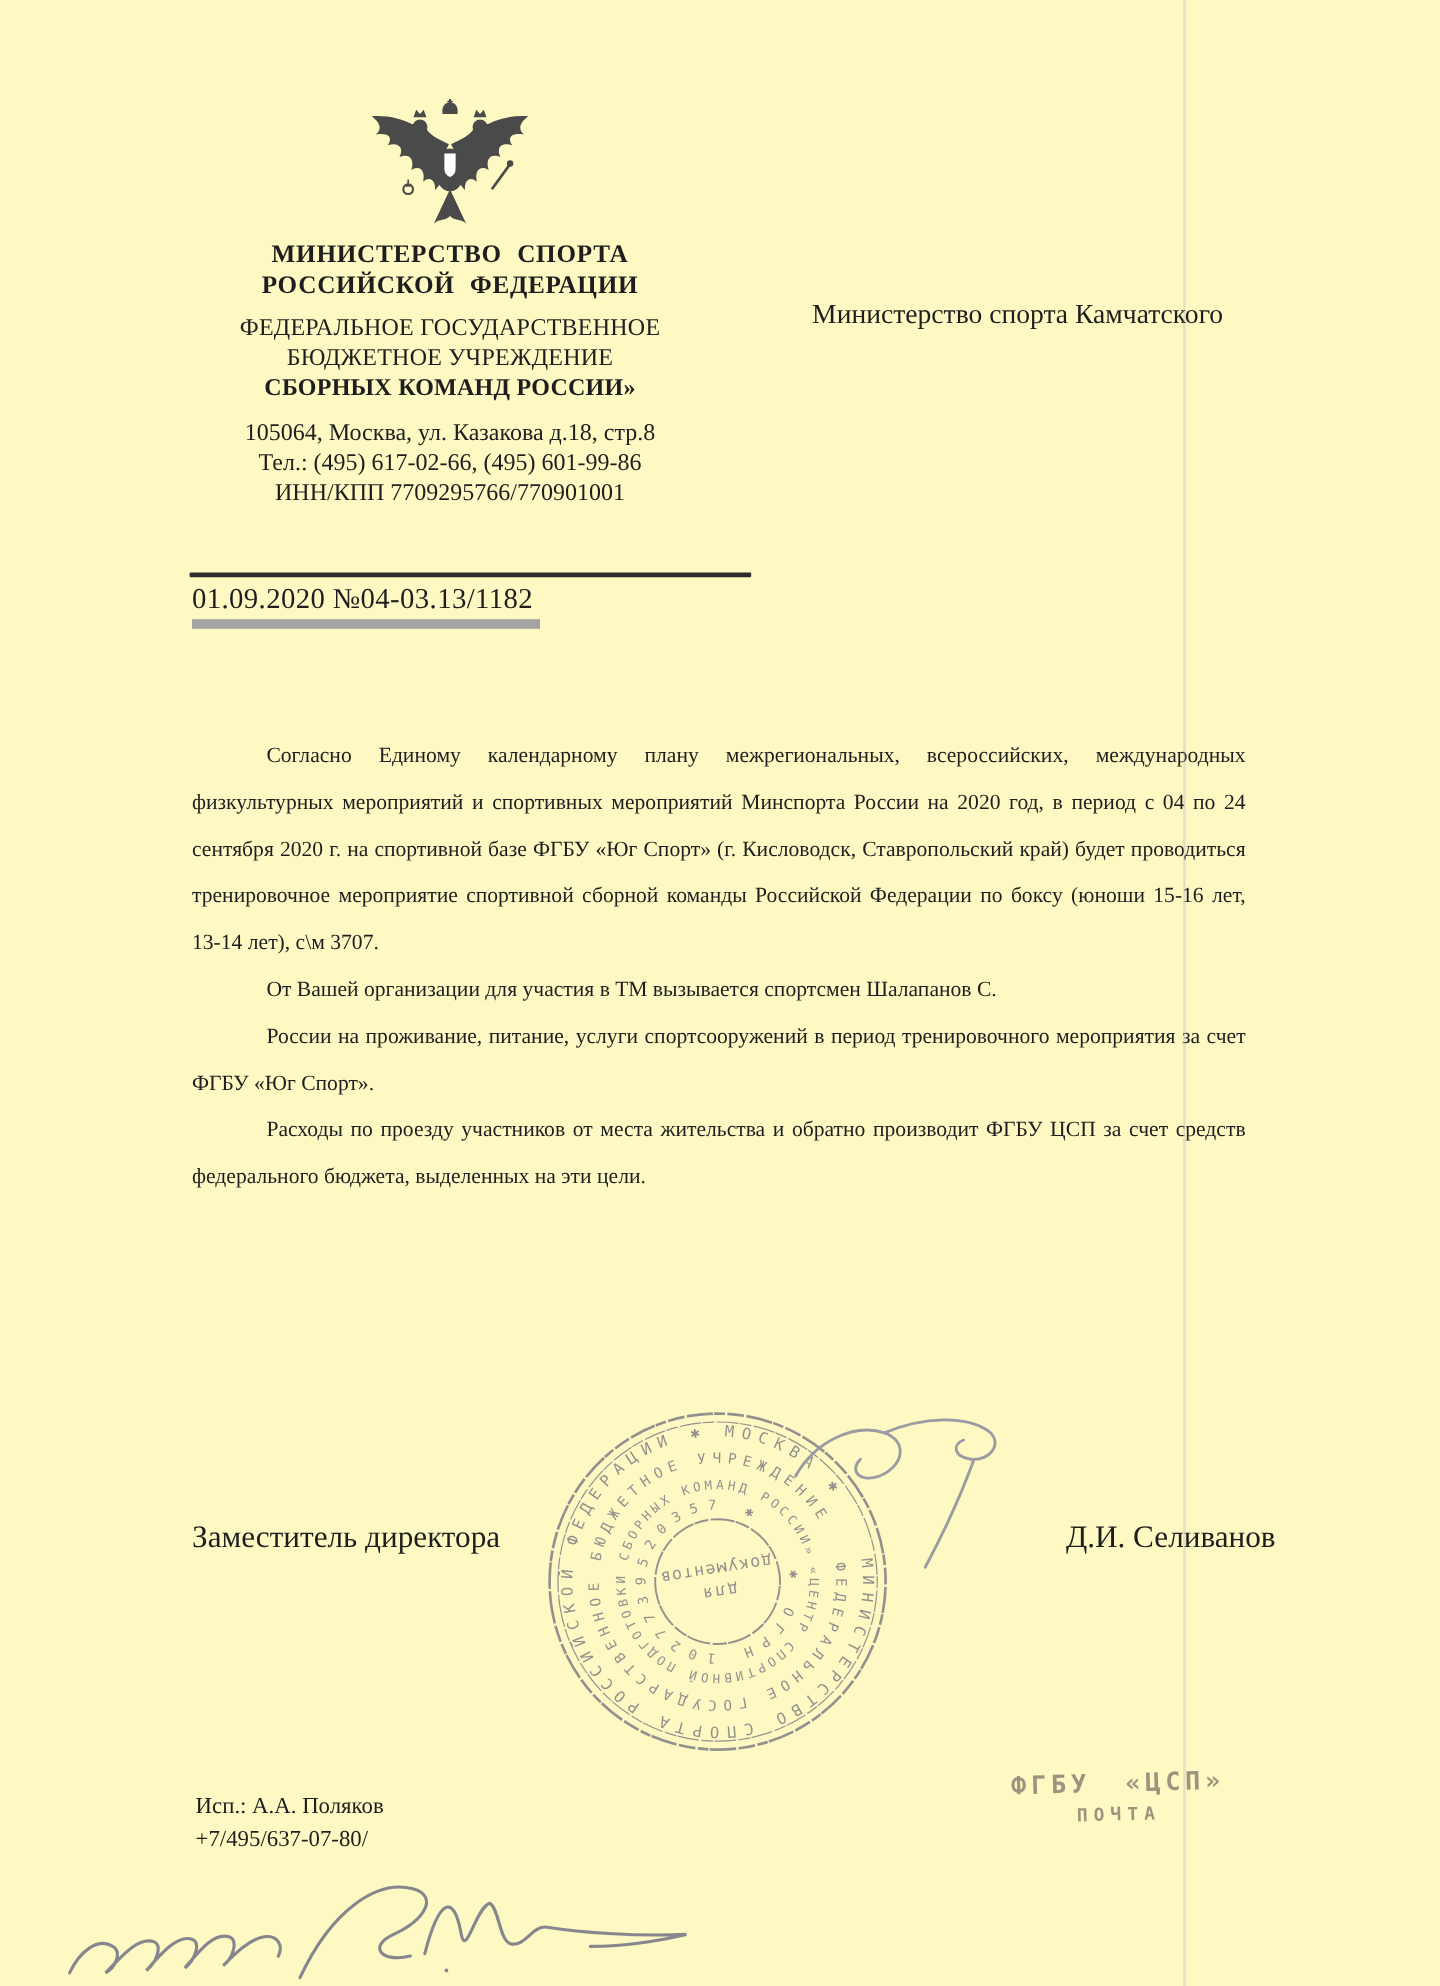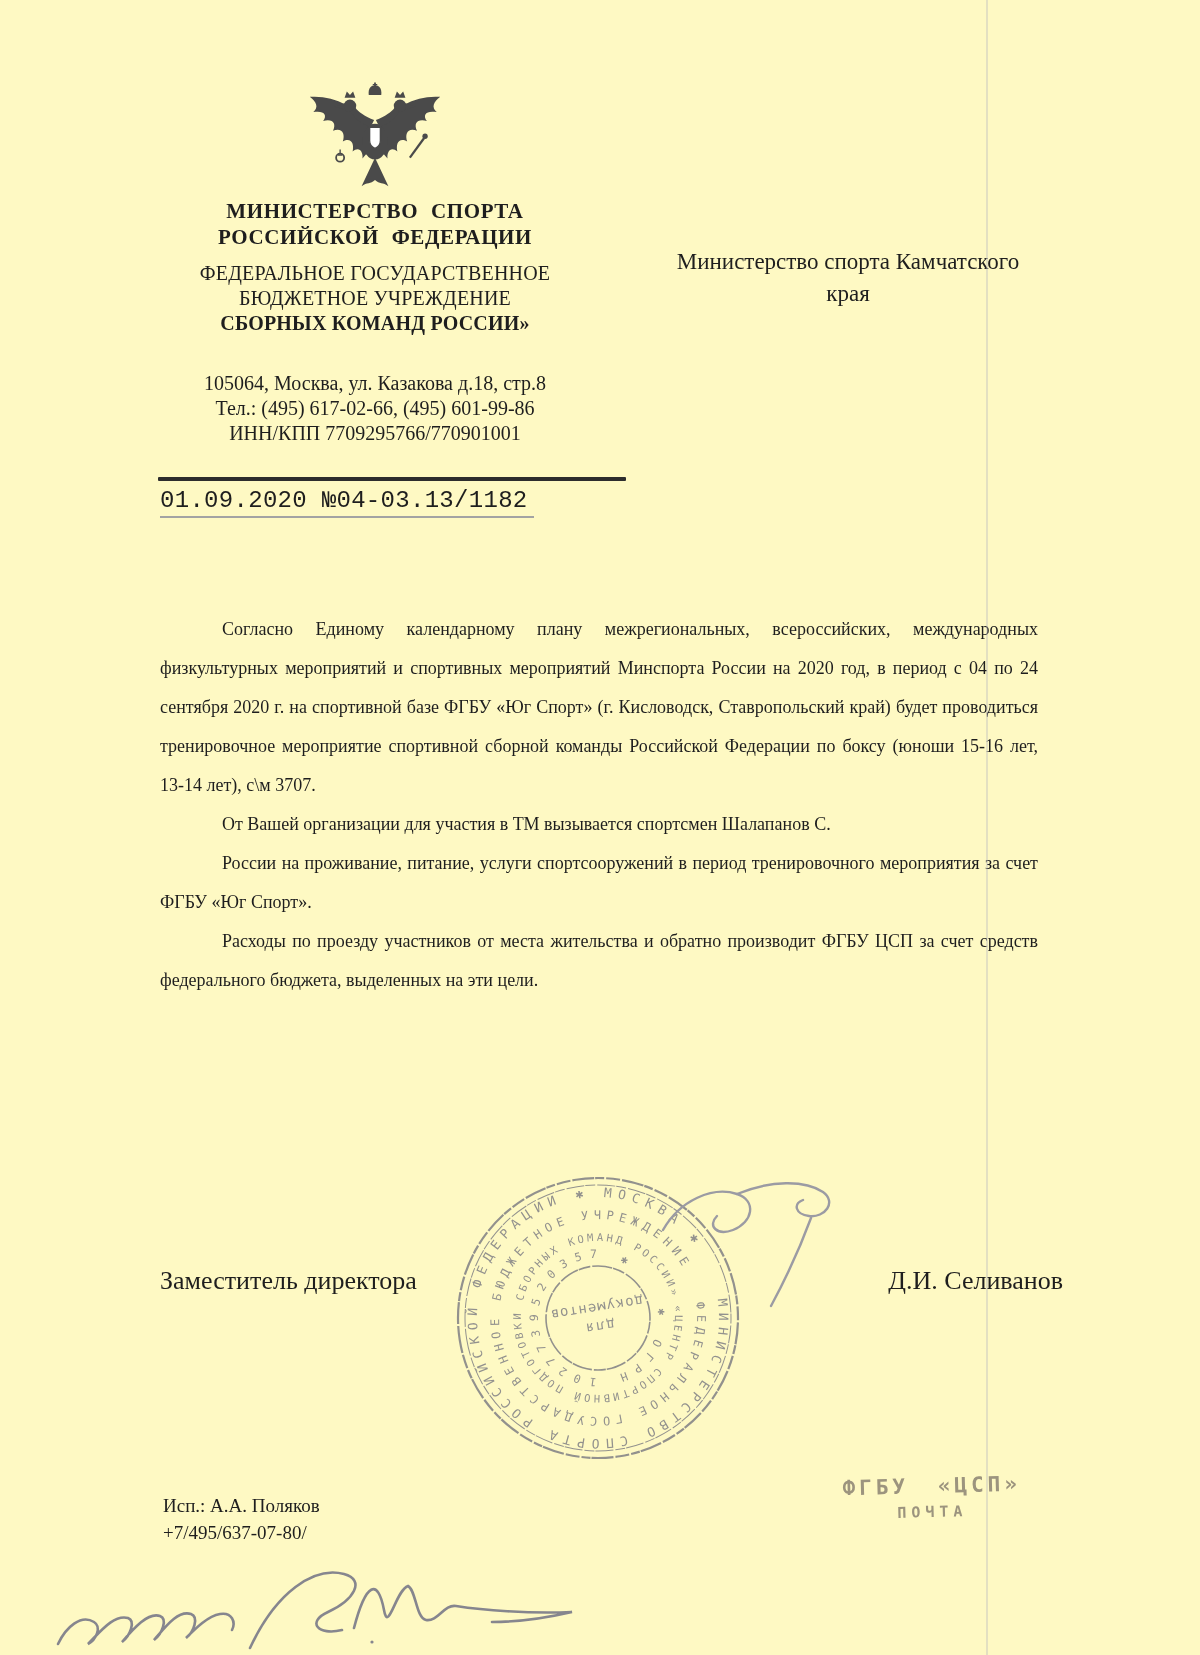--- a/index.html
+++ b/index.html
@@ -10,26 +10,26 @@
     color:#1e1e1e;
   }
   .abs{position:absolute;}
   
   .letterhead{left:140px;top:82px;width:470px;text-align:center;}
   .emblem{display:block;margin:0 auto 4px auto;}
   .ministry-line{font-weight:bold;font-size:21px;line-height:26px;letter-spacing:.6px;word-spacing:7px;}
   .org-block{margin-top:11px;}
   .org-line{font-size:20px;line-height:25px;letter-spacing:.2px;}
   .org-line.bold{font-weight:bold;}
-  .contact-block{margin-top:35px;}
+  .contact-block{margin-top:13px;}
   .contact-line{font-size:20px;line-height:25px;}
   
   .rule{left:158px;top:477px;width:468px;height:4px;background:#2d2d2d;border-radius:1px;}
   .refline{left:160px;top:487px;font-size:24px;letter-spacing:.3px;
-           border-bottom:2px solid #a3a3a3;padding:0 6px 2px 0;font-family:Liberation Mono, monospace;}
+           border-bottom:8px solid #a3a3a3;padding:0 6px 2px 0;}
   
   .addressee{left:620px;top:246px;width:456px;text-align:center;font-size:23px;line-height:32px;}
   
   .body-text{left:160px;top:610px;width:878px;font-size:18px;line-height:39px;text-align:justify;}
   .body-text p{margin:0;text-indent:62px;}
   
   .sign-row{left:160px;top:1266px;width:903px;display:flex;justify-content:space-between;font-size:26px;}
   
   .stamp-wrap{left:448px;top:1168px;width:300px;height:300px;opacity:.78;filter:blur(.4px);}
   .stamp-sign{left:645px;top:1178px;}
@@ -90,21 +90,20 @@
     </div>
     <div class="contact-block">
       <div class="contact-line">105064, Москва, ул. Казакова д.18, стр.8</div>
       <div class="contact-line">Тел.: (495) 617-02-66, (495) 601-99-86</div>
       <div class="contact-line">ИНН/КПП 7709295766/770901001</div>
     </div>
   </div>
 
   <div class="abs addressee">
     <div>Министерство спорта Камчатского</div>
-    <div>края</div>
   </div>
 
   <div class="abs rule"></div>
   <div class="abs refline">01.09.2020 №04-03.13/1182</div>
 
   <div class="abs body-text">
     <p>Согласно Единому календарному плану межрегиональных, всероссийских, международных физкультурных мероприятий и спортивных мероприятий Минспорта России на 2020 год, в период с 04 по 24 сентября 2020 г. на спортивной базе ФГБУ «Юг Спорт» (г. Кисловодск, Ставропольский край) будет проводиться тренировочное мероприятие спортивной сборной команды Российской Федерации по боксу (юноши 15-16 лет, 13-14 лет), с\м 3707.</p>
     <p>От Вашей организации для участия в ТМ вызывается спортсмен Шалапанов С.</p>
     <p>России на проживание, питание, услуги спортсооружений в период тренировочного мероприятия за счет ФГБУ «Юг Спорт».</p>
     <p>Расходы по проезду участников от места жительства и обратно производит ФГБУ ЦСП за счет средств федерального бюджета, выделенных на эти цели.</p>

